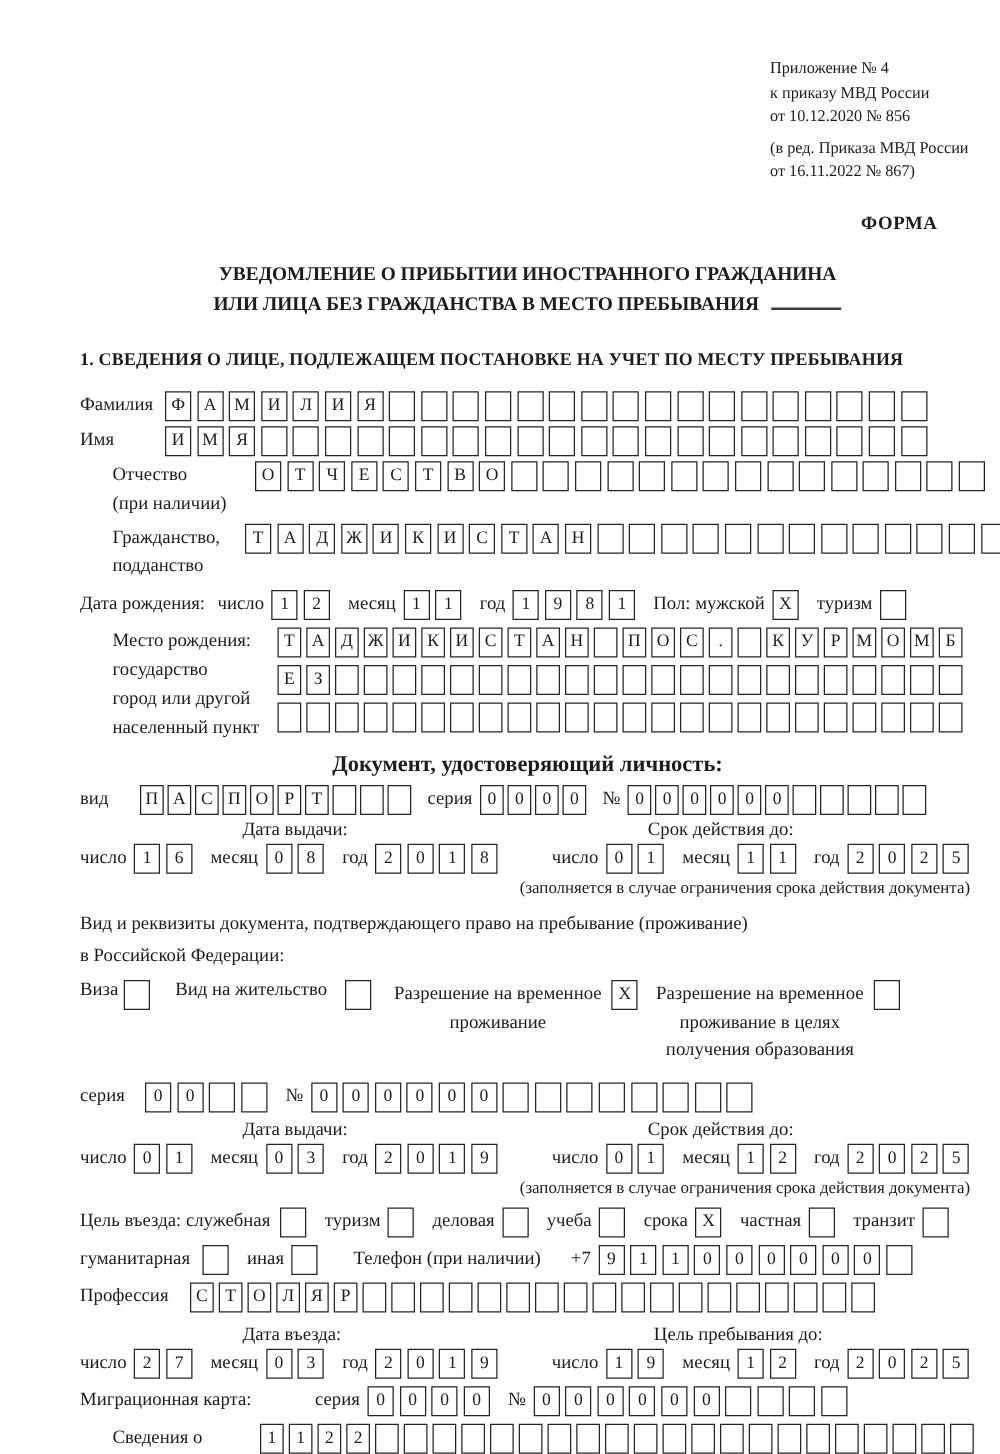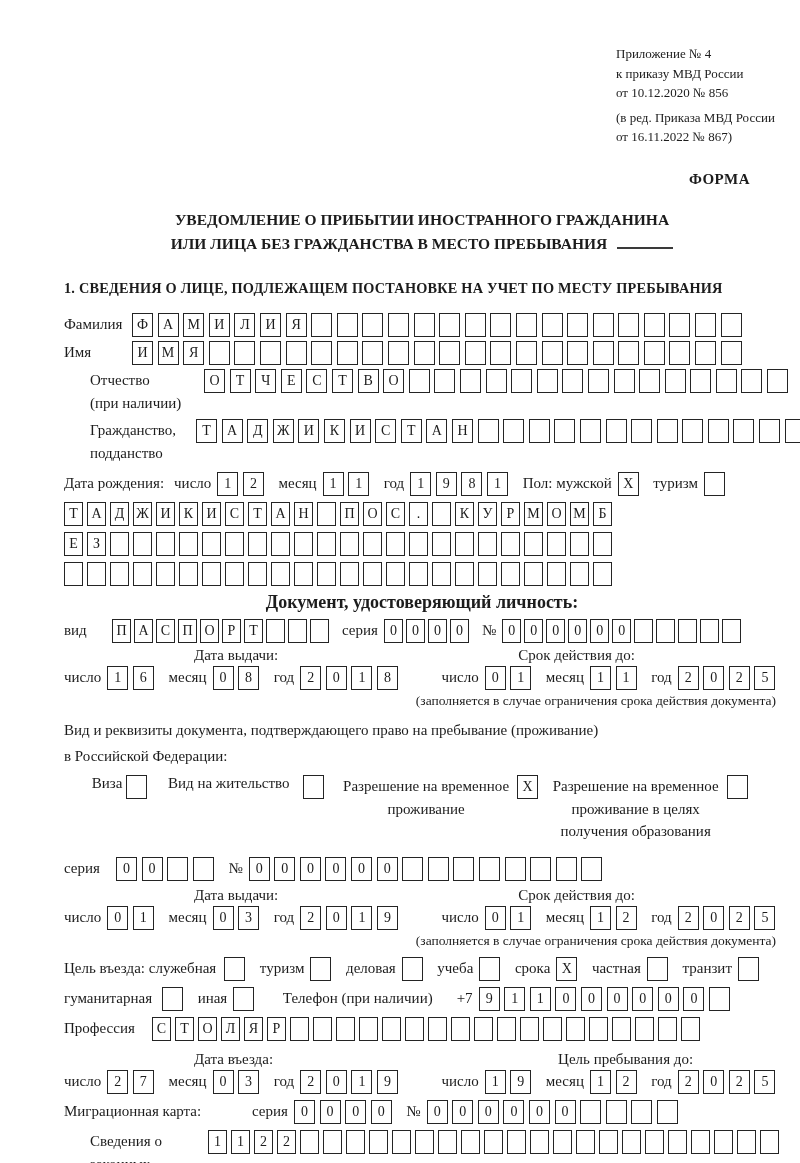--- a/index.html
+++ b/index.html
@@ -24,23 +24,23 @@
   .cells-xs .cell{width:19px;margin-right:3px;}
   .stack{display:flex;flex-direction:column;row-gap:6px;}
   .lblcol{flex:0 0 auto;line-height:1.55;margin-left:26px;}
   .dlbl{margin:0 6px 0 10px;}
   .dlbl.first{margin-left:0;}
   .dhdr{font-size:15px;margin-bottom:2px;display:flex;}
   .note{font-size:13.5px;text-align:right;margin:-1px 4px 8px 0;}
   .center-b{text-align:center;font-weight:bold;font-size:18px;margin:6px 0 6px 0;}
   .intro{font-size:15px;margin:8px 0 2px 0;line-height:1.75;}
   .pgroup{display:flex;flex-direction:column;align-items:center;line-height:1.5;margin:0 8px;}
-  .permits{align-items:flex-start;margin-top:6px;margin-bottom:14px;justify-content:center;}
+  .permits{align-items:flex-start;margin-top:6px;margin-bottom:14px;}
   .permits .cells{margin-top:0px;} .gap40{width:40px;}
-  .mt6{margin-top:6px;} .mt10{margin-top:10px;gap:35px;}
+  .mt6{margin-top:6px;} .mt10{margin-top:10px;}
 </style>
 </head>
 <body>
 
 <div class="page">
 
   <div class="hdr">
     <div>Приложение № 4</div>
     <div>к приказу МВД России</div>
     <div>от 10.12.2020 № 856</div>
@@ -209,20 +209,26 @@
     <span class="cells">
         <span class="cell">X</span>
       </span>
     <span class="dlbl">туризм</span>
     <span class="cells">
         <span class="cell"></span>
       </span>
   </div>
 
   <div class="row top mt6">
+    <span class="lblcol" style="width:132px">
+      <div>Место рождения:</div>
+      <div>государство</div>
+      <div>город или другой</div>
+      <div>населенный пункт</div>
+    </span>
     <span class="stack">
       <span class="cells cells-sm">
           <span class="cell">Т</span>
           <span class="cell">А</span>
           <span class="cell">Д</span>
           <span class="cell">Ж</span>
           <span class="cell">И</span>
           <span class="cell">К</span>
           <span class="cell">И</span>
           <span class="cell">С</span>

